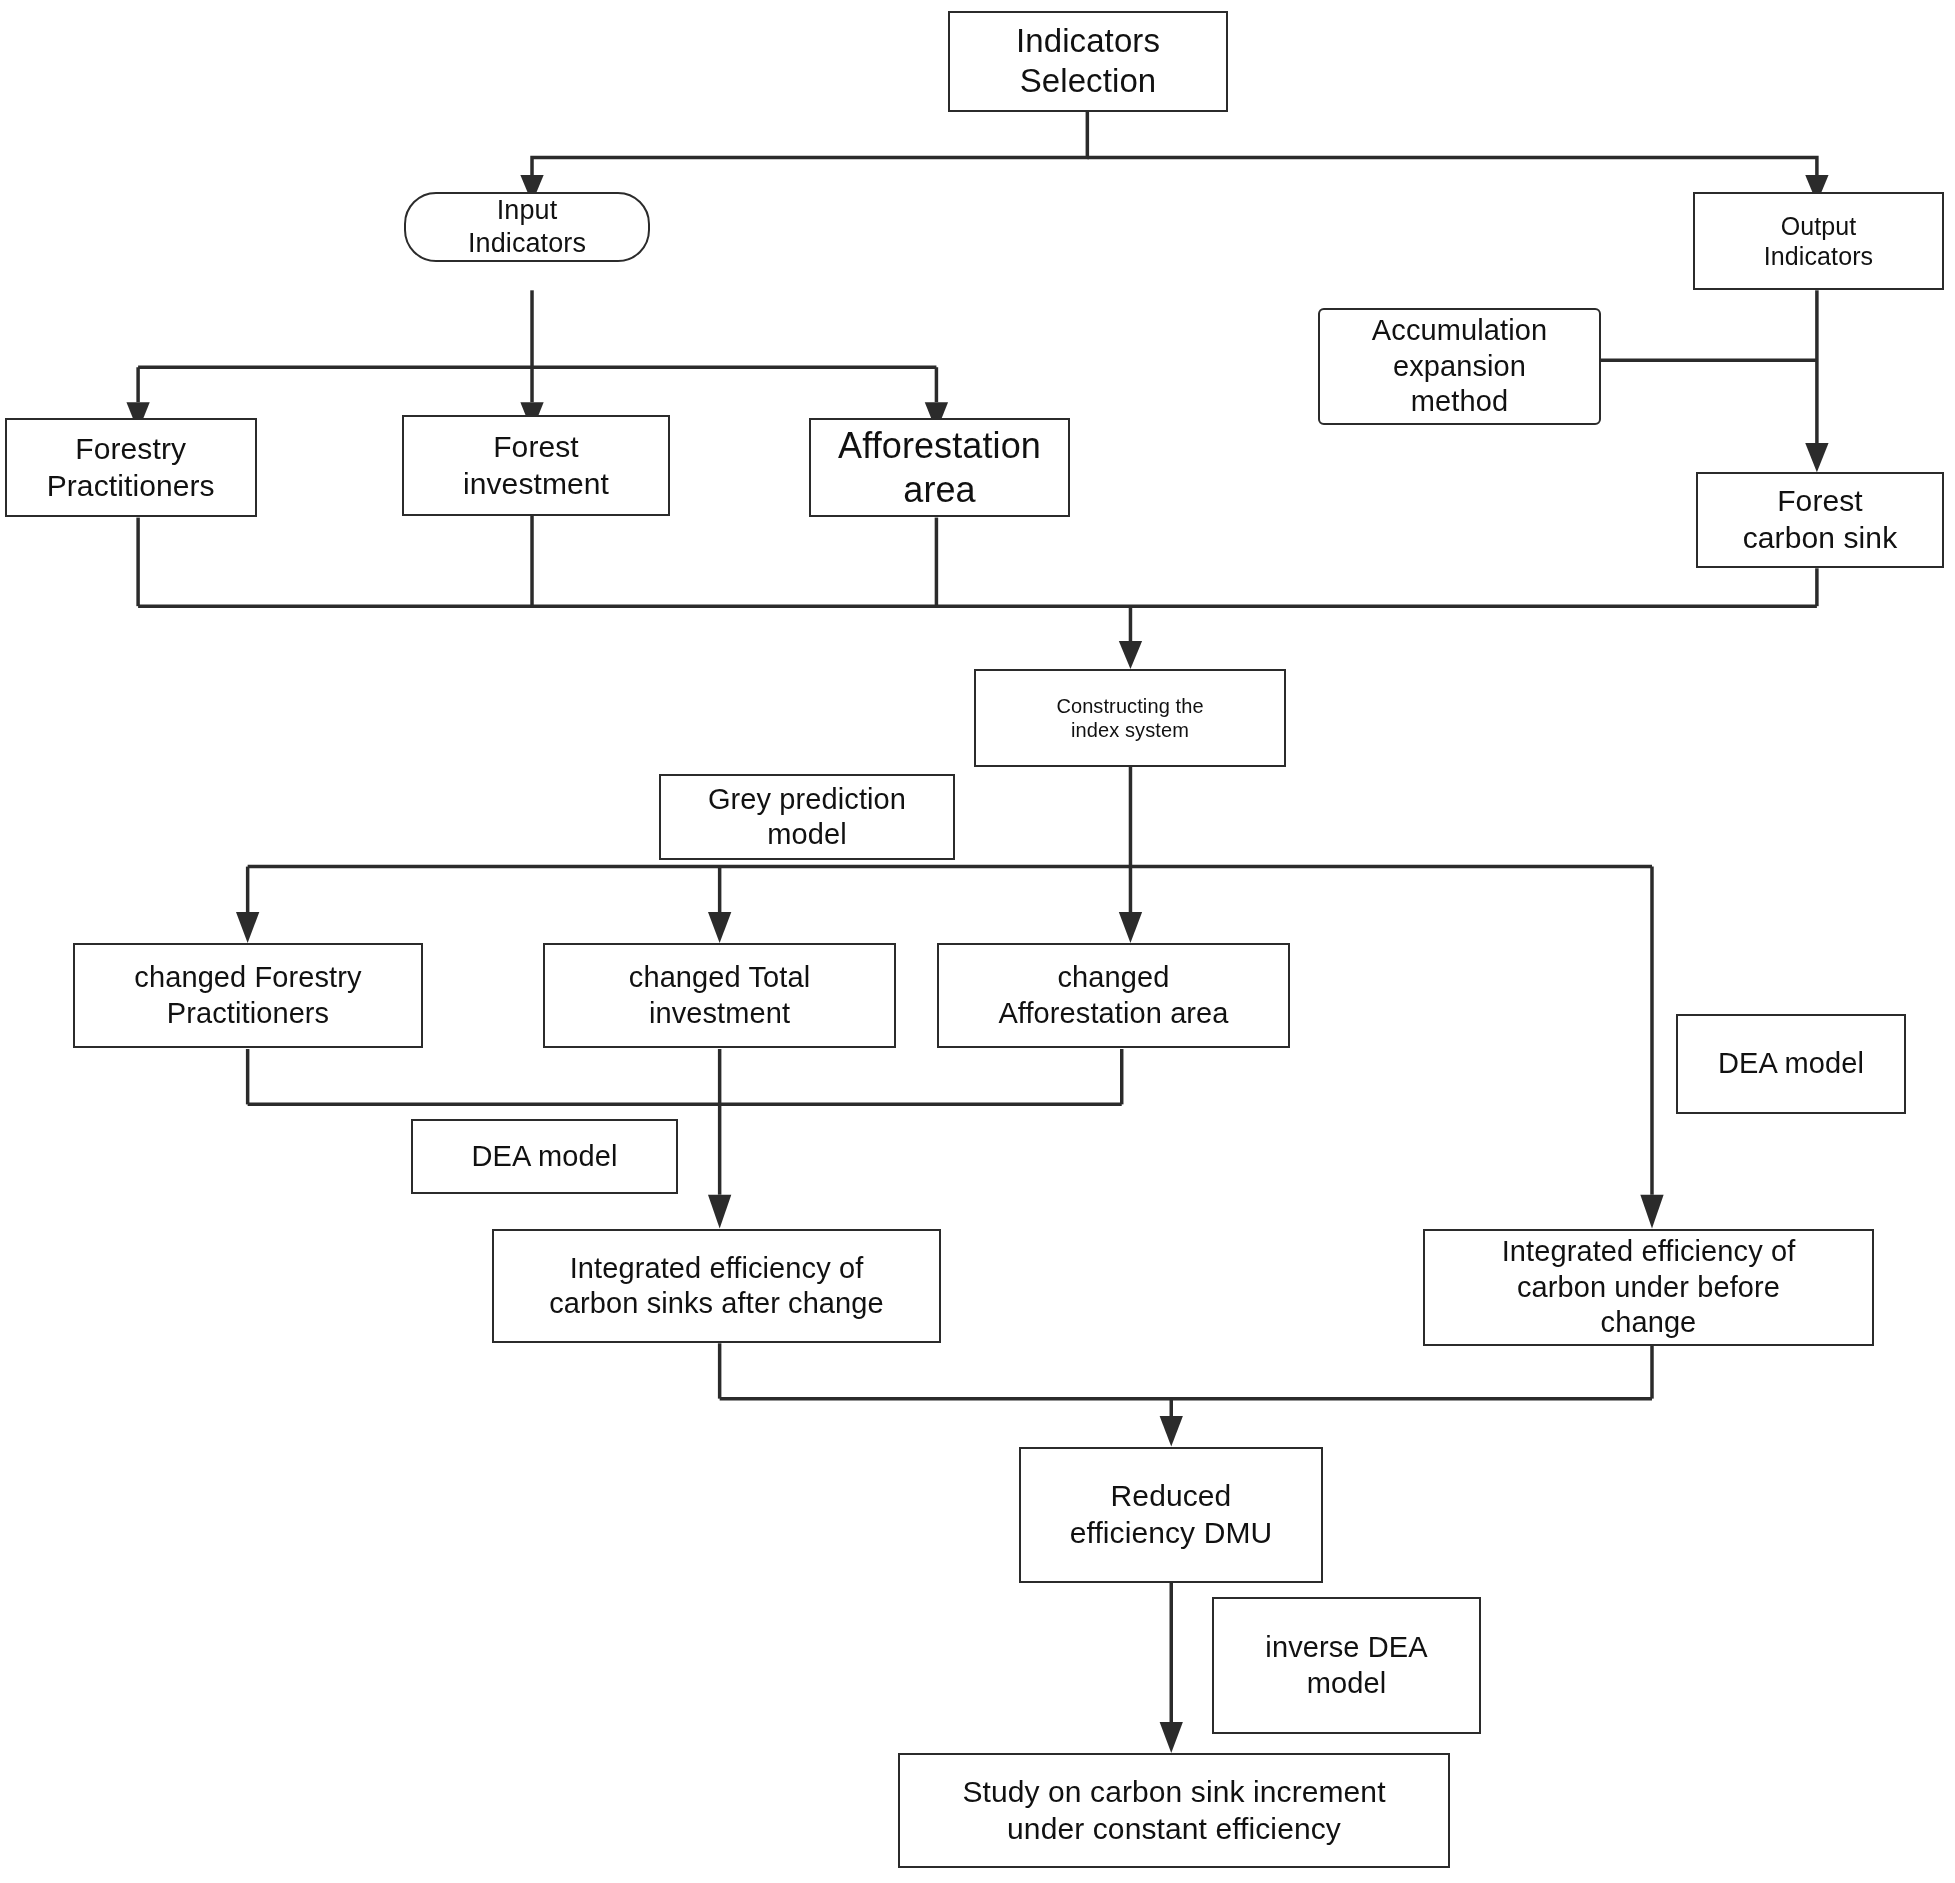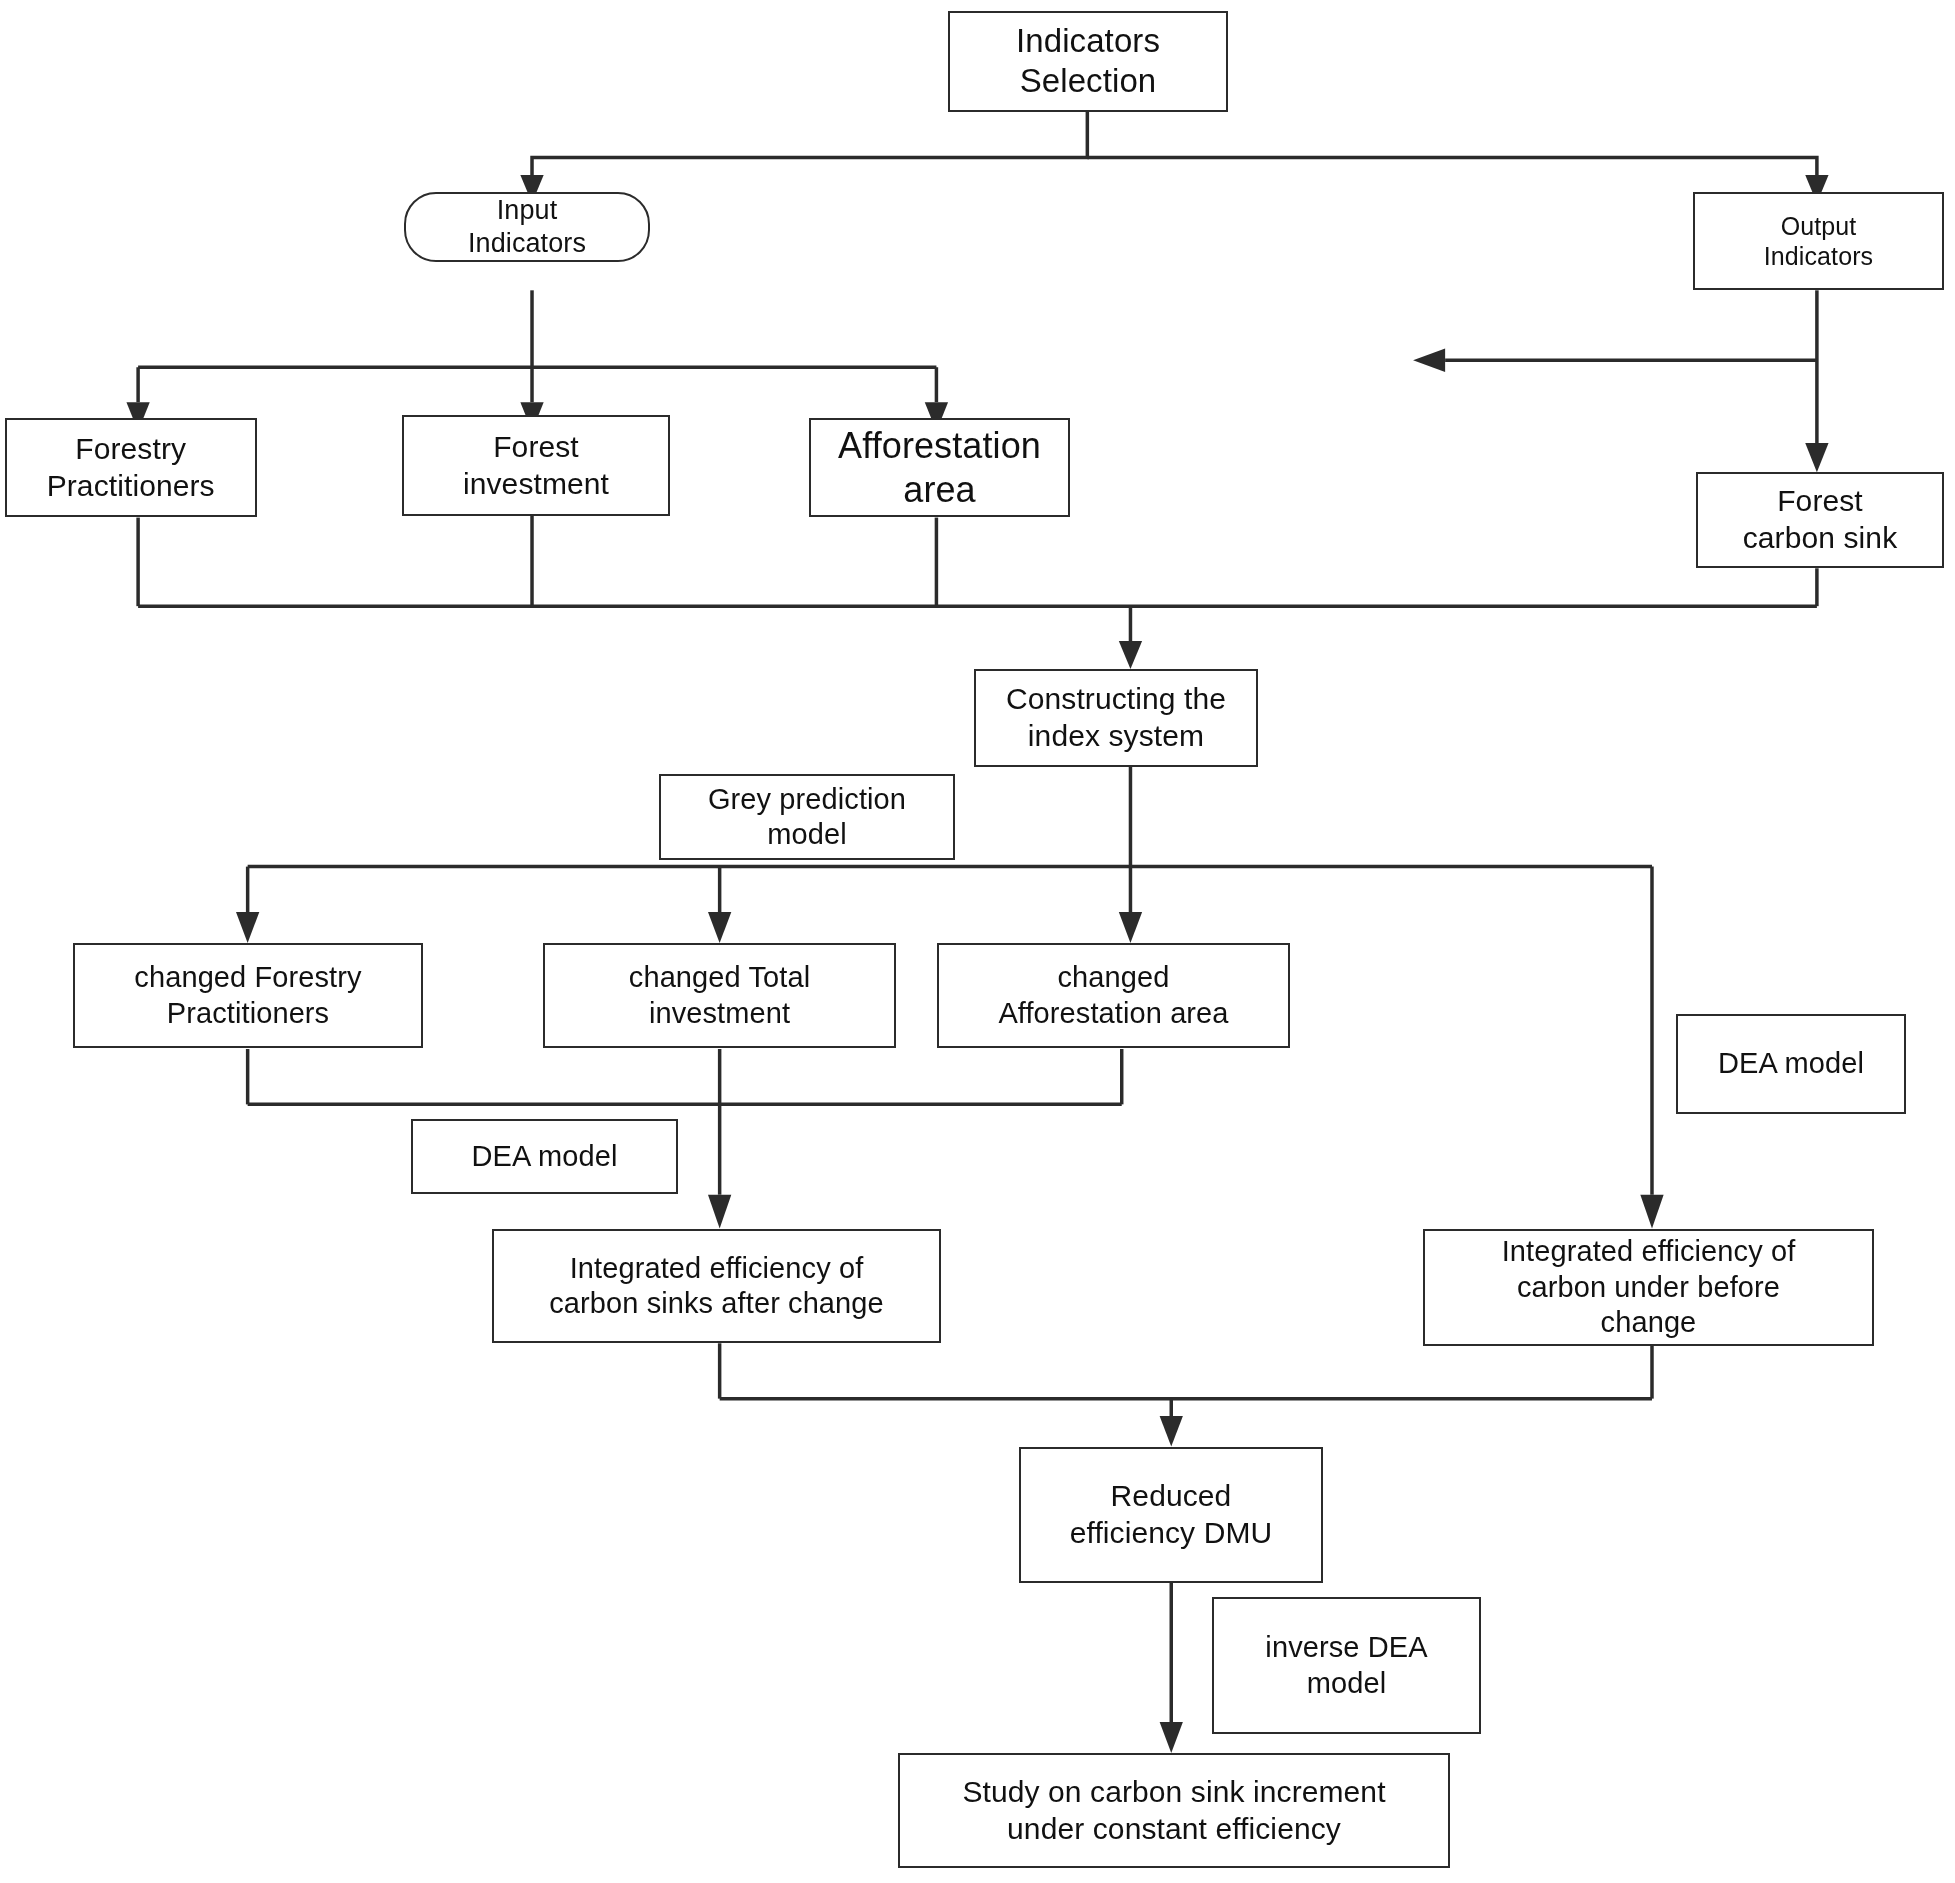--- a/index.html
+++ b/index.html
@@ -145,29 +145,36 @@
     </div>
   </div>
 
   <div class="node" style="left:809px; top:418px; width:261px; height:99px; font-size:36px;">
     <div>
       <span>Afforestation</span>
       <span>area</span>
     </div>
   </div>
 
+  <div class="node" style="left:1318px; top:308px; width:283px; height:117px; font-size:29px; border-radius:5.8px;">
+    <div>
+      <span>Accumulation</span>
+      <span>expansion</span>
+      <span>method</span>
+    </div>
+  </div>
 
   <div class="node" style="left:1696px; top:472px; width:248px; height:96px; font-size:30px;">
     <div>
       <span>Forest</span>
       <span>carbon sink</span>
     </div>
   </div>
 
-  <div class="node" style="left:974px; top:669px; width:284px; height:98px; font-size:30px;">
+  <div class="node" style="left:974px; top:669px; width:312px; height:98px; font-size:20px;">
     <div>
       <span>Constructing the</span>
       <span>index system</span>
     </div>
   </div>
 
   <div class="node" style="left:659px; top:774px; width:296px; height:86px; font-size:29px;">
     <div>
       <span>Grey prediction</span>
       <span>model</span>

